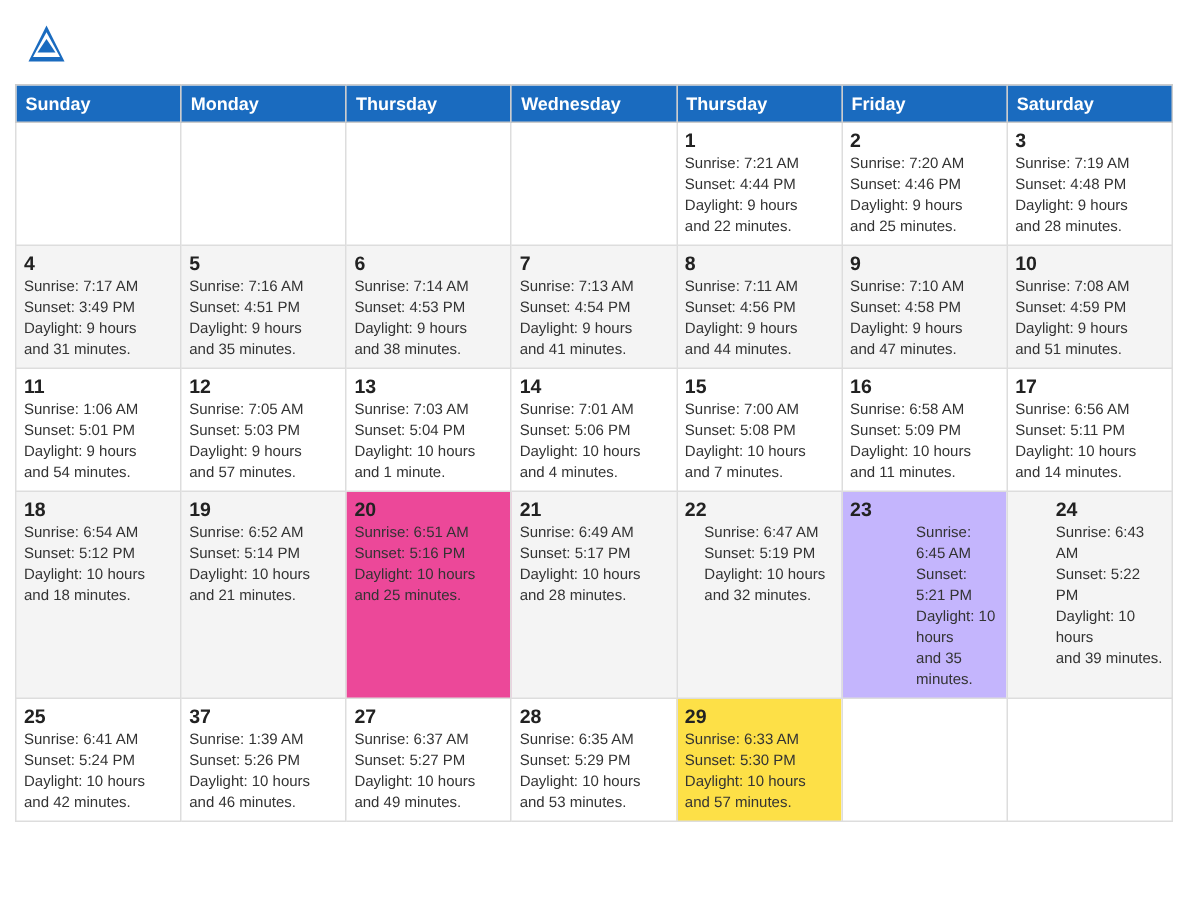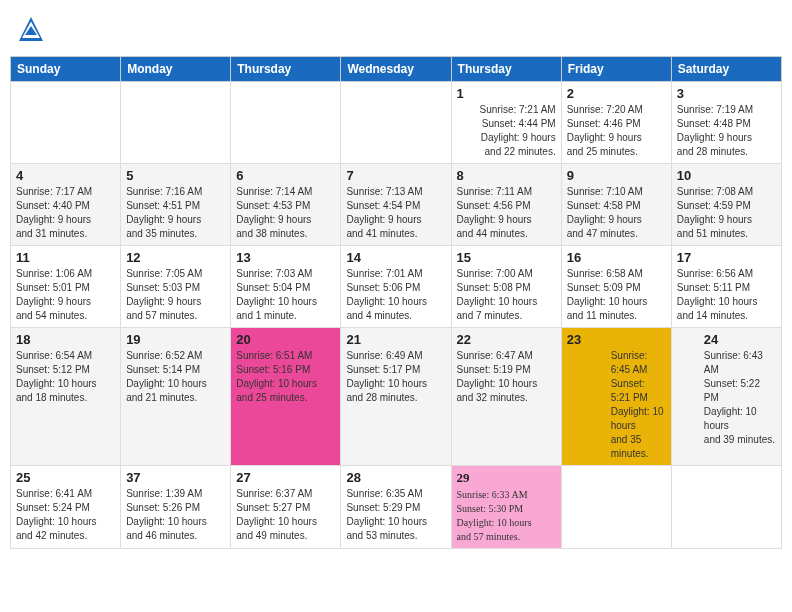--- a/index.html
+++ b/index.html
@@ -121,21 +121,21 @@
       </tr>
   </thead>
   <tbody id="calendar-body">
   <tr>
         <td class="empty" style="background-color: rgb(255, 255, 255);"></td>
         <td class="empty" style="background-color: rgb(255, 255, 255);"></td>
         <td class="empty" style="background-color: rgb(255, 255, 255);"></td>
         <td class="empty" style="background-color: rgb(255, 255, 255);"></td>
         <td style="background-color: rgb(255, 255, 255);">
           <div class="day-number">1</div>
-          <div class="day-info" style="white-space: pre-line; text-align: right;">Sunrise: 7:21 AM
+          <div class="day-info" style="white-space: pre-line;">Sunrise: 7:21 AM
 Sunset: 4:44 PM
 Daylight: 9 hours
 and 22 minutes.</div>
         </td>
         <td style="background-color: rgb(255, 255, 255);">
           <div class="day-number">2</div>
           <div class="day-info" style="white-space: pre-line;">Sunrise: 7:20 AM
 Sunset: 4:46 PM
 Daylight: 9 hours
 and 25 minutes.</div>
@@ -145,21 +145,21 @@
           <div class="day-info" style="white-space: pre-line;">Sunrise: 7:19 AM
 Sunset: 4:48 PM
 Daylight: 9 hours
 and 28 minutes.</div>
         </td>
       </tr>
       <tr>
         <td style="background-color: rgb(244, 244, 244);">
           <div class="day-number">4</div>
           <div class="day-info" style="white-space: pre-line;">Sunrise: 7:17 AM
-Sunset: 4:40 PM
+Sunset: 3:49 PM
 Daylight: 9 hours
 and 31 minutes.</div>
         </td>
         <td style="background-color: rgb(244, 244, 244);">
           <div class="day-number">5</div>
           <div class="day-info" style="white-space: pre-line;">Sunrise: 7:16 AM
 Sunset: 4:51 PM
 Daylight: 9 hours
 and 35 minutes.</div>
         </td>
@@ -274,26 +274,26 @@
         </td>
         <td style="background-color: rgb(244, 244, 244);">
           <div class="day-number">21</div>
           <div class="day-info" style="white-space: pre-line;">Sunrise: 6:49 AM
 Sunset: 5:17 PM
 Daylight: 10 hours
 and 28 minutes.</div>
         </td>
         <td style="background-color: rgb(244, 244, 244);">
           <div class="day-number">22</div>
-          <div class="day-info" style="white-space: pre-line;">Sunrise: 6:47 AM
+          <div class="day-info" style="white-space: pre-line; margin-left: 13px;">Sunrise: 6:47 AM
 Sunset: 5:19 PM
 Daylight: 10 hours
 and 32 minutes.</div>
         </td>
-        <td style="background-color: #eab308;">
+        <td style="background-color: #c4b5fd;">
           <div class="day-number">23</div>
           <div class="day-info" style="white-space: pre-line; margin-left: 44px;">Sunrise: 6:45 AM
 Sunset: 5:21 PM
 Daylight: 10 hours
 and 35 minutes.</div>
         </td>
         <td style="background-color: rgb(244, 244, 244); padding-left: 32px;">
           <div class="day-number">24</div>
           <div class="day-info" style="white-space: pre-line;">Sunrise: 6:43 AM
 Sunset: 5:22 PM
@@ -323,21 +323,21 @@
 Daylight: 10 hours
 and 49 minutes.</div>
         </td>
         <td style="background-color: rgb(255, 255, 255);">
           <div class="day-number">28</div>
           <div class="day-info" style="white-space: pre-line;">Sunrise: 6:35 AM
 Sunset: 5:29 PM
 Daylight: 10 hours
 and 53 minutes.</div>
         </td>
-        <td style="background-color: #f9a8d4; font-family: Liberation Serif, serif;">
+        <td style="background-color: #fde047;">
           <div class="day-number">29</div>
           <div class="day-info" style="white-space: pre-line;">Sunrise: 6:33 AM
 Sunset: 5:30 PM
 Daylight: 10 hours
 and 57 minutes.</div>
         </td>
         <td class="empty" style="background-color: rgb(255, 255, 255);"></td>
         <td class="empty" style="background-color: rgb(255, 255, 255);"></td>
       </tr>
     </tbody>

